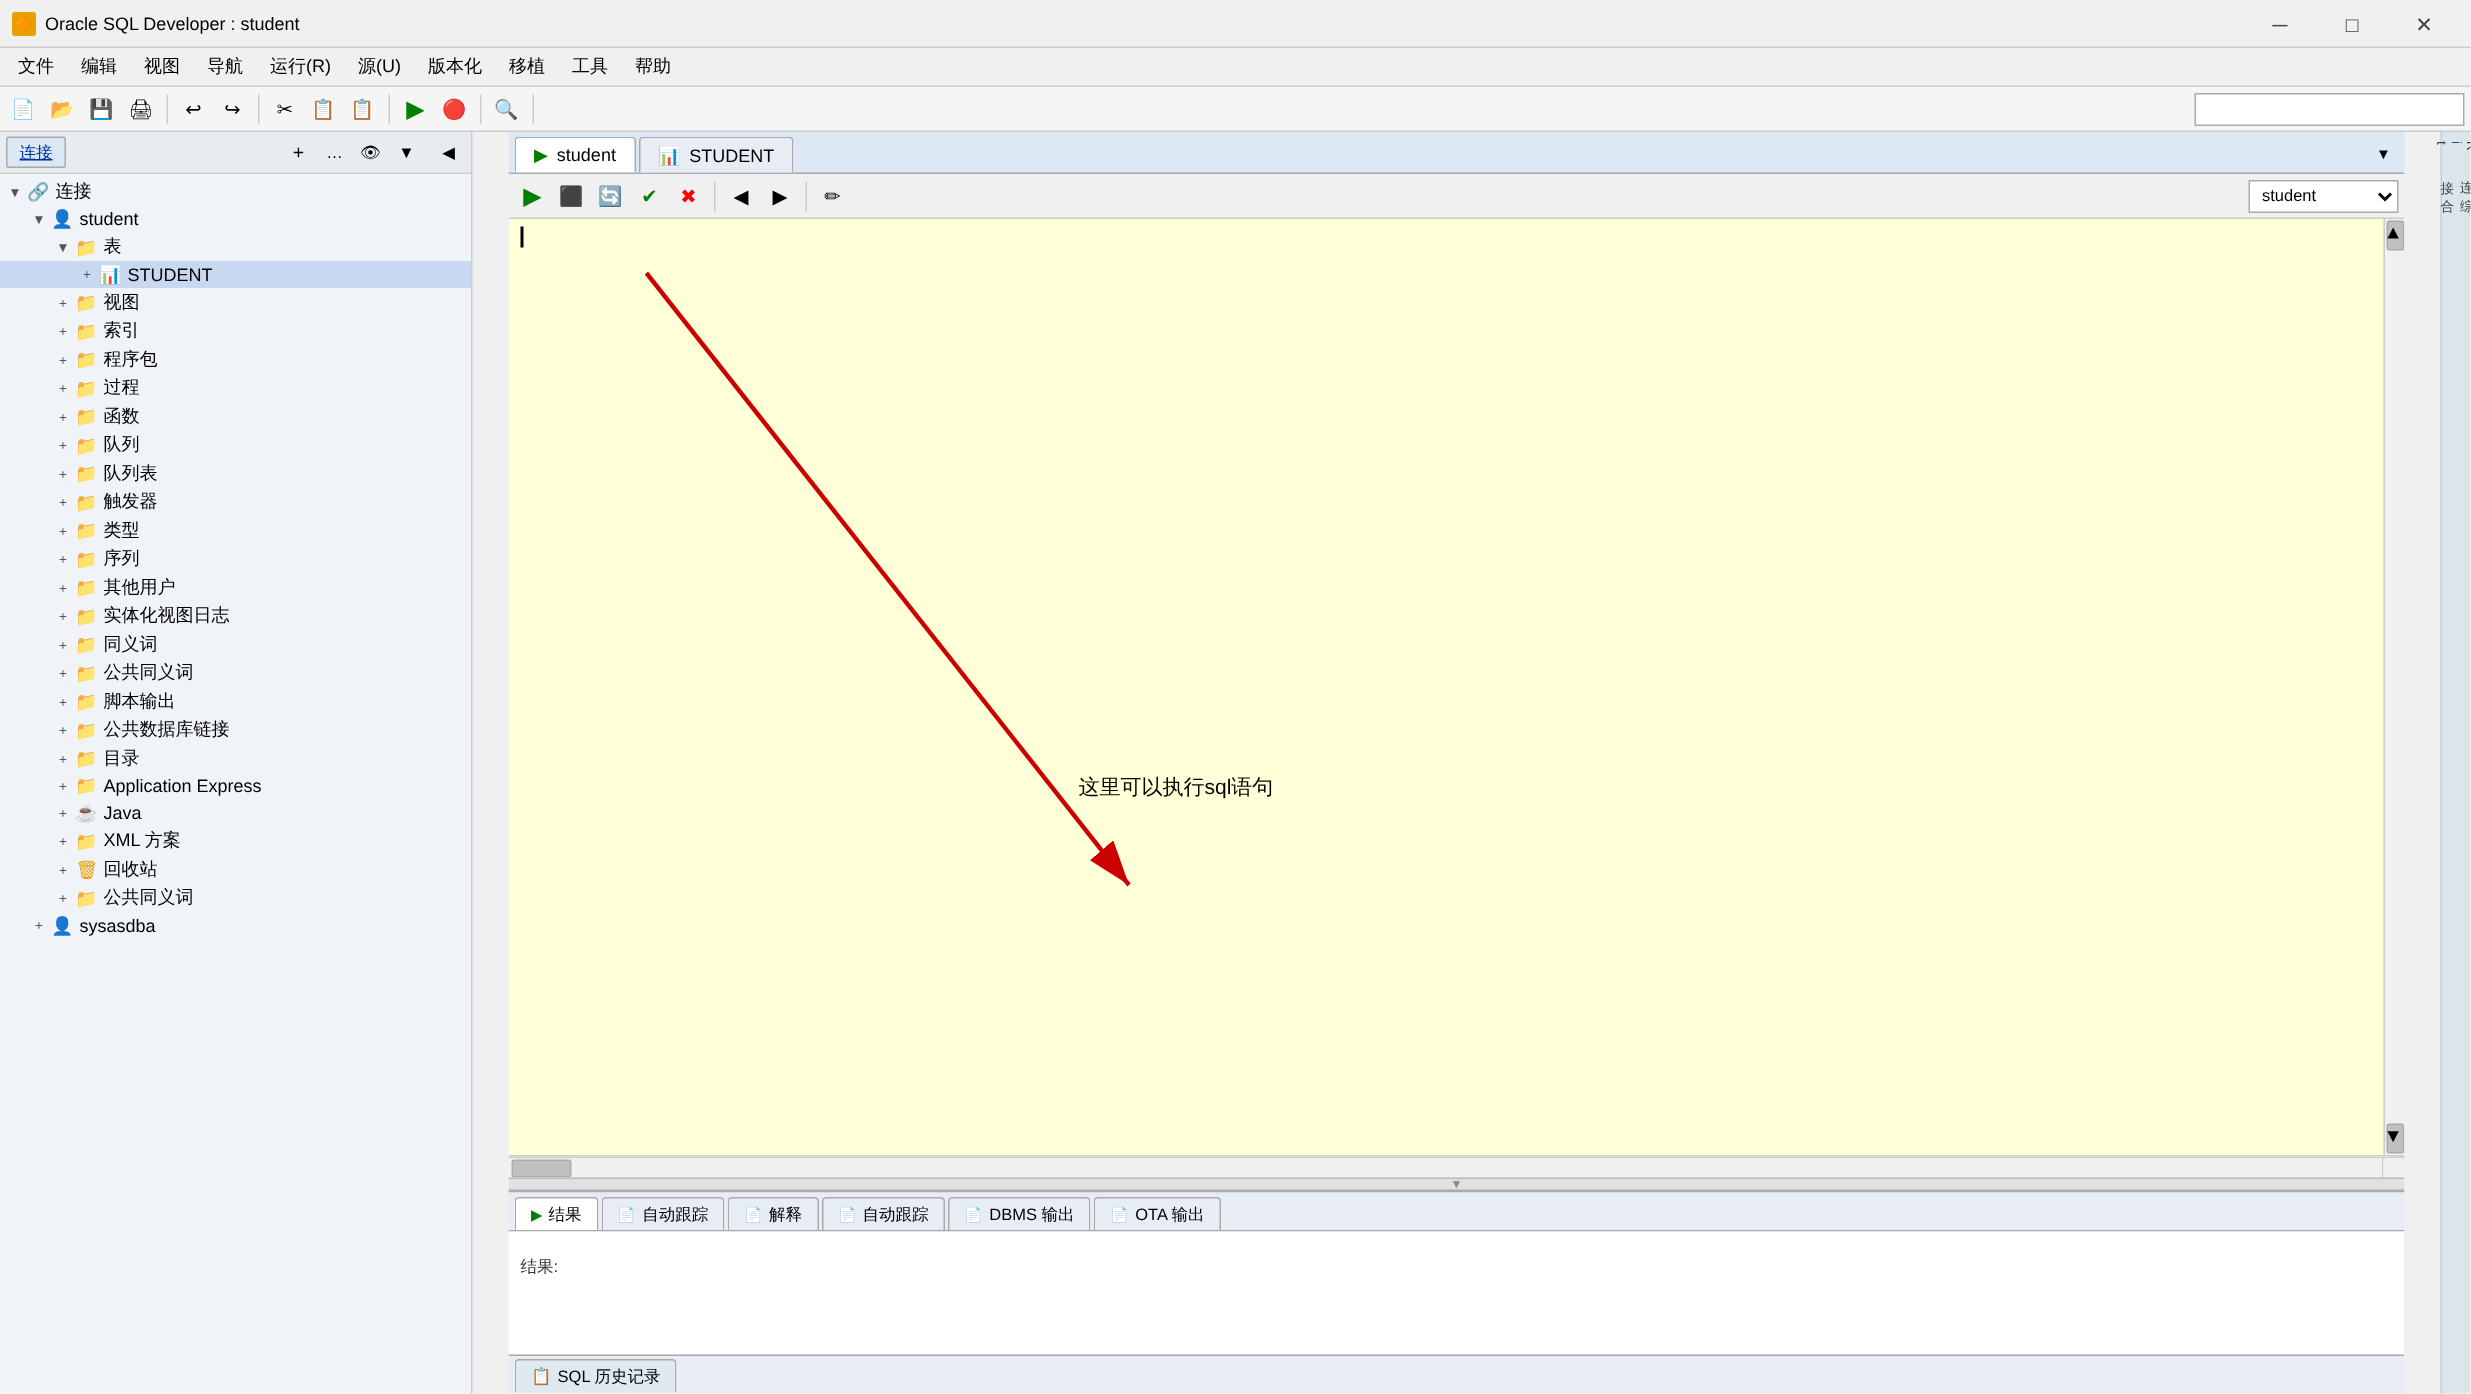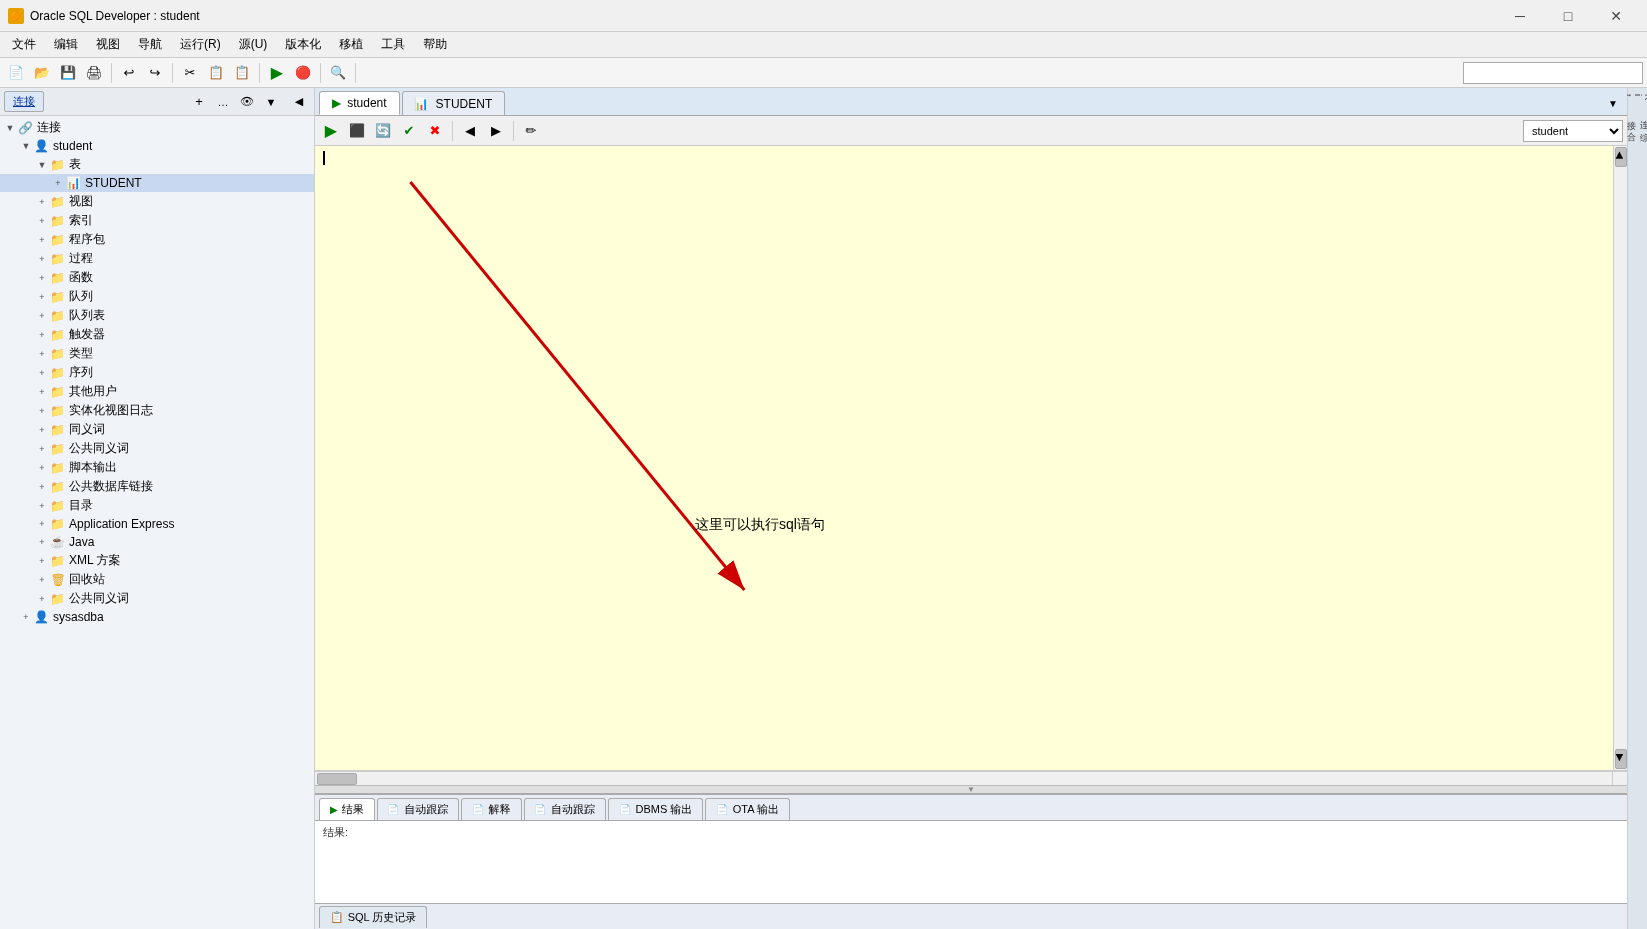--- a/index.html
+++ b/index.html
@@ -110,20 +110,21 @@
       border: 1px solid #aaa;
       background: white;
       padding: 0 4px;
       font-size: 11px;
     }
 
     
     .main-layout {
       display: flex;
       height: calc(929px - 32px - 26px - 30px);
+      gap: 24px;
     }
 
     
     .left-panel {
       width: 315px;
       background: #f0f4f8;
       border-right: 1px solid #ccc;
       display: flex;
       flex-direction: column;
       overflow: hidden;
@@ -335,21 +336,21 @@
       border-radius: 3px 3px 0 0;
       margin-right: 2px;
     }
     .result-tab.active {
       background: white;
     }
     .result-content {
       flex: 1;
       background: white;
       overflow: auto;
-      padding: 2px 8px;
+      padding: 14px 8px;
     }
     .result-label {
       font-size: 11px;
       color: #333;
       padding: 2px 0;
     }
 
     
     .sql-history-tab {
       height: 26px;

